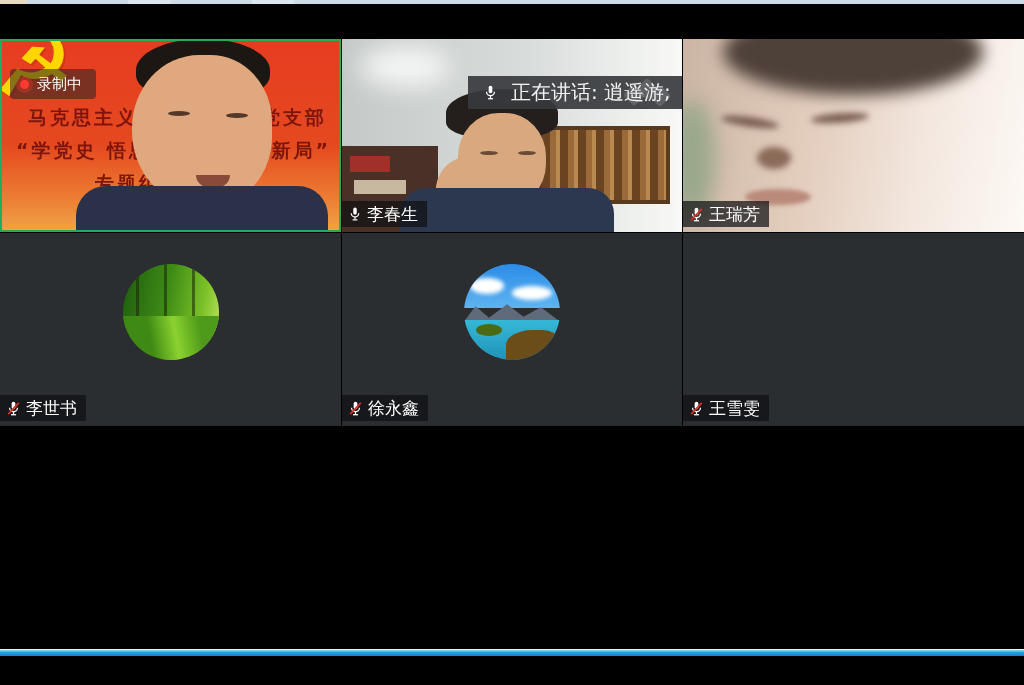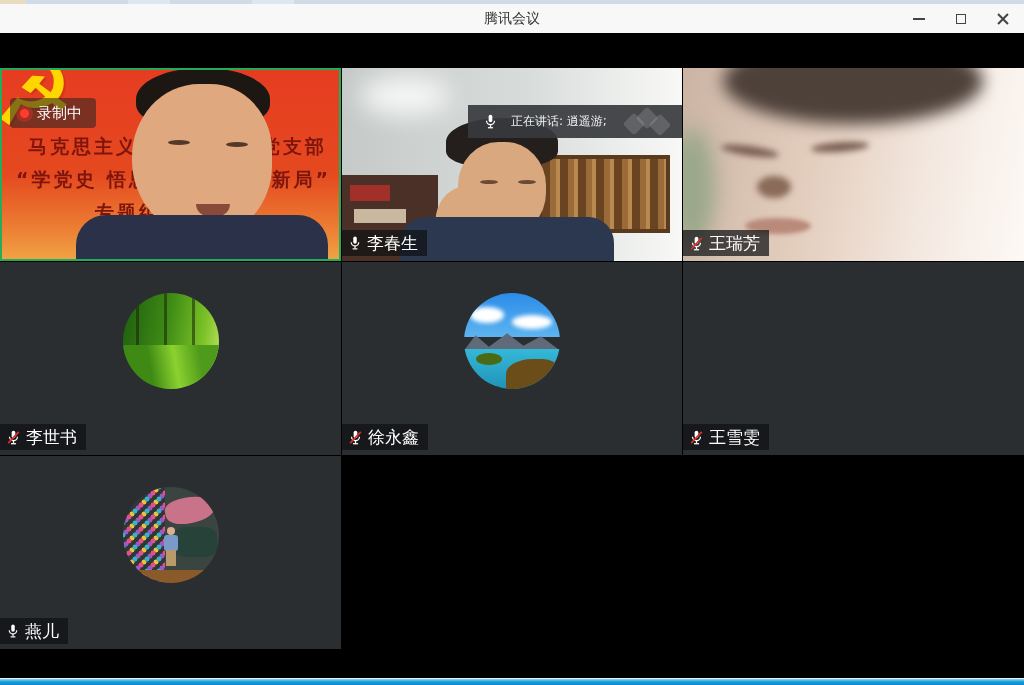--- a/index.html
+++ b/index.html
@@ -42,21 +42,21 @@
 
   
   .rec-badge { position:absolute; left:10px; top:4px; height:30px; display:flex; align-items:center; gap:8px;
                background:rgba(35,35,35,0.55); border-radius:4px; padding:0 14px 0 10px; z-index:7;margin-top:26px; }
   .rec-dot { width:9px; height:9px; border-radius:50%; background:var(--record-red); box-shadow:0 0 0 4px rgba(255,59,48,0.28); }
   .rec-label { font-size:15px; color:#fff; }
 
   
   .speak-overlay { position:absolute; top:37px; right:0; width:214px; height:33px; z-index:7;
                    background:rgba(55,58,61,0.92); display:flex; align-items:center; padding-left:14px; gap:12px; }
-  .speak-label { font-size:12px; color:#f2f2f2; white-space:nowrap; }
+  .speak-label { font-size:20px; color:#f2f2f2; white-space:nowrap; }
   .watermark { position:absolute; right:6px; top:3px; width:52px; height:27px; opacity:0.9; }
   .wm-d { position:absolute; width:16px; height:16px; background:rgba(255,255,255,0.16); transform:rotate(45deg); border-radius:3px; }
   .wm1 { left:2px; top:8px; } .wm2 { left:15px; top:2px; } .wm3 { left:28px; top:9px; }
 
   
   .t1-banner { position:absolute; inset:0; background:linear-gradient(180deg,#e63c22 0%,#e5491f 55%,#ec7c33 82%,#f0a545 100%); }
   .t1-emblem { position:absolute; left:-8px; top:-20px; font-size:92px; color:#ffd600; z-index:1;
                text-shadow:2px 2px 0 rgba(180,40,0,0.35); line-height:1; }
   .t1-lines { position:absolute; inset:0; z-index:2; color:#7e150c; font-weight:bold; font-size:19px; letter-spacing:3px; }
   .t1-l1 { position:absolute; top:66px; left:28px; right:14px; display:flex; justify-content:space-between; }
@@ -167,34 +167,20 @@
 </svg>
 
 <div class="window">
 
   <div class="top-strip">
     <span class="seg1"></span>
     <span class="seg2"></span>
     <span class="seg3"></span>
   </div>
 
-  <div class="titlebar">
-    <span class="title">腾讯会议</span>
-    <div class="win-controls">
-      <span class="wc">
-          <span class="ic-min"></span>
-        </span>
-      <span class="wc">
-          <span class="ic-max"></span>
-        </span>
-      <span class="wc">
-          <span class="ic-close"></span>
-        </span>
-    </div>
-  </div>
 
   <div class="stage">
     <div class="grid">
 
       <div class="tile active">
         <div class="t1-banner">
           <span class="t1-emblem">☭</span>
           <div class="t1-lines">
             <div class="t1-l1">
               <span>马克思主义学</span>
@@ -310,36 +296,19 @@
       <div class="tile">
         <div class="nameplate">
           <svg class="micsvg" width="17" height="17" viewBox="0 0 24 24">
             <use href="#mic-on-def"></use>
               <line x1="4.5" y1="20" x2="19.5" y2="4" stroke="#d93025" stroke-width="2.4"></line>
           </svg>
           <span class="pname">王雪雯</span>
         </div>
       </div>
 
-      <div class="tile">
-        <div class="avatar av-graf">
-          <span class="dots"></span>
-          <span class="blob1"></span>
-          <span class="blob2"></span>
-          <span class="floor"></span>
-          <span class="p-head"></span>
-          <span class="p-shirt"></span>
-          <span class="p-pants"></span>
-        </div>
-        <div class="nameplate">
-          <svg class="micsvg" width="16" height="16" viewBox="0 0 24 24">
-              <use href="#mic-on-def"></use>
-            </svg>
-          <span class="pname">燕儿</span>
-        </div>
-      </div>
 
 
     </div>
   </div>
 
   <div class="bottom-strip"></div>
 </div>
 
 </body></html>

